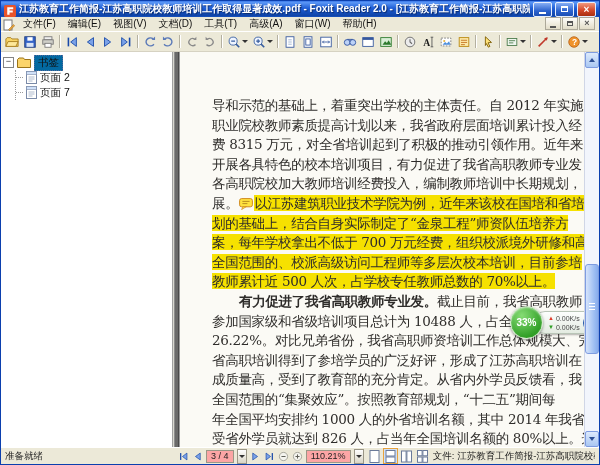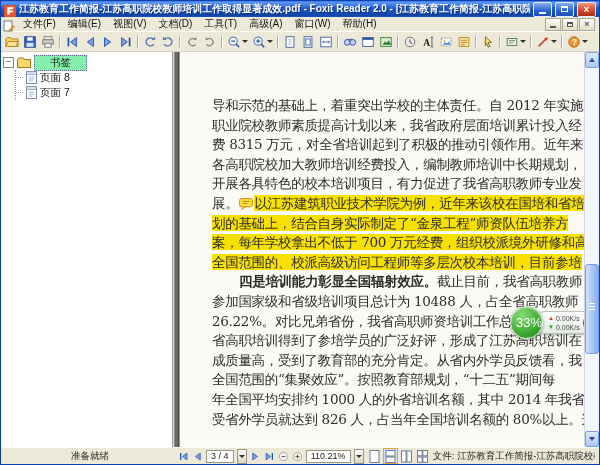--- a/index.html
+++ b/index.html
@@ -9,21 +9,21 @@
   .titlebar{height:16px;flex:0 0 16px;background:linear-gradient(180deg,#3b78e8 0%,#5a96f5 10%,#1f5ed6 45%,#0f44a8 92%,#1a55c4 100%);display:flex;align-items:center;padding:0 3px;gap:3px;}
   .titlebar .app-ic{width:12px;height:12px;flex:0 0 12px;}
   .title-text{flex:1;color:#fff;font-weight:bold;font-size:10px;white-space:nowrap;overflow:hidden;text-shadow:1px 1px 1px #0a2a6a;}
   .win-btn{width:17px;height:13px;flex:0 0 17px;border-radius:2px;border:1px solid #e6eefc;background:linear-gradient(#86aef5,#2c63ce 60%,#1c4fb4);display:flex;align-items:center;justify-content:center;color:#fff;}
   .win-btn.close{background:linear-gradient(#f0997f,#d4492a 55%,#a82f10);}
   .g-min{display:block;width:7px;height:2px;background:#fff;margin-top:7px;}
   .g-res{display:block;width:7px;height:6px;border:1px solid #fff;border-top-width:2px;box-sizing:border-box;}
   .g-x{color:#fff;font-size:10px;font-weight:bold;line-height:11px;}
 
   
-  .menubar{height:14px;flex:0 0 14px;background:#ece9d8;border-bottom:1px solid #fff;display:flex;align-items:center;padding:0 2px;}
+  .menubar{height:14px;flex:0 0 14px;background:#ece9d8;border-bottom:1px solid #fff;display:flex;padding:0 2px;}
   .menubar .doc-ic{width:12px;height:12px;margin-right:2px;}
   .menu-item{font-size:10px;color:#111;padding:0 6px;white-space:nowrap;}
   .mdi-controls{margin-left:auto;display:flex;gap:1px;padding-right:2px;}
   .mdi-btn{width:14px;height:11px;border:1px solid #aca899;background:linear-gradient(#fdfcf8,#e2ddc8);display:flex;align-items:center;justify-content:center;}
   .mdi-btn .g-min{background:#555;width:6px;margin-top:6px;}
   .mdi-btn .g-res{border-color:#555;width:6px;height:5px;}
   .mdi-btn .g-x{color:#555;font-size:9px;line-height:9px;}
 
   
   .toolbar{height:17px;flex:0 0 17px;background:#ece9d8;border-bottom:1px solid #d6d2c2;display:flex;align-items:center;padding:1px 2px;}
@@ -31,61 +31,61 @@
   .tb-btn svg{width:14px;height:14px;}
   .tb-sep{width:1px;height:13px;background:#b4b0a0;border-right:1px solid #fff;margin:0 2px;}
   .caret{width:0;height:0;border-left:3px solid transparent;border-right:3px solid transparent;border-top:3px solid #333;margin-left:1px;}
 
   
   .main{flex:1;display:flex;min-height:0;position:relative;background:#6e6e6e;}
   .sidebar{width:172px;flex:0 0 172px;background:#fff;border-right:1px solid #a0a0a0;box-sizing:border-box;padding:3px 2px;font-size:10.5px;color:#111;overflow:hidden;}
   .bm-root{display:flex;align-items:center;gap:3px;height:15px;}
   .expander{width:9px;height:9px;border:1px solid #848484;background:#fff;font-size:9px;line-height:7px;text-align:center;color:#333;flex:0 0 9px;}
   .bm-root svg{width:14px;height:11px;flex:0 0 14px;}
-  .bm-root-label{background:#86efac;border:1px dotted #55699c;padding:0 15px;}
+  .bm-root-label{background:#0369a1;border:1px dotted #55699c;padding:0 3px;}
   .bm-children{margin-left:12px;border-left:1px dotted #9a9a9a;}
   .bm-item{display:flex;align-items:center;height:15px;gap:3px;}
   .bm-item::before{content:"";width:7px;border-top:1px dotted #9a9a9a;flex:0 0 7px;}
   .bm-item svg{width:11px;height:13px;flex:0 0 11px;}
   .splitter{width:7px;flex:0 0 7px;background:linear-gradient(90deg,#d8d8d0 0 1px,#8c8c8c 1px 2px,#6a6a6a 2px 5px,#4a4a4a 5px 6px,#9a9a9a 6px 7px);}
 
   .docarea{flex:1;min-width:0;background:#fbfaf5;position:relative;overflow:hidden;}
   .doc-text{position:absolute;left:32px;top:44px;width:356px;}
   .doc-line{height:19.6px;line-height:19.6px;font-family:"DejaVu Serif","Liberation Serif",serif;font-size:13.5px;letter-spacing:-0.3px;color:#2e2c2a;white-space:nowrap;}
   .doc-line.indent{padding-left:27px;}
   .seg.hl{background:#f6e100;}
   .seg.bold{font-weight:bold;}
   .note-icon{display:inline-block;width:14px;height:12px;vertical-align:-2px;margin:0 1px;}
   .note-icon svg{width:14px;height:12px;}
 
   
   .speed-widget{position:absolute;left:330px;top:254px;display:flex;align-items:center;z-index:6;}
-  .ball{width:31px;height:31px;border-radius:50%;background:radial-gradient(circle at 35% 28%,#86dc74,#2f9e25 72%);border:1px solid #cfe8c8;box-shadow:0 1px 3px rgba(0,0,0,.45),inset 0 1px 2px rgba(255,255,255,.55);color:#fff;font-size:13px;font-weight:normal;display:flex;align-items:center;justify-content:flex-end;z-index:2;}
+  .ball{width:31px;height:31px;border-radius:50%;background:radial-gradient(circle at 35% 28%,#86dc74,#2f9e25 72%);border:1px solid #cfe8c8;box-shadow:0 1px 3px rgba(0,0,0,.45),inset 0 1px 2px rgba(255,255,255,.55);color:#fff;font-size:10px;font-weight:bold;display:flex;align-items:center;justify-content:center;z-index:2;}
   .pill{height:21px;margin-left:-9px;padding:0 2px 0 13px;background:linear-gradient(#fdfefd,#e3ebe1);border:1px solid #b9c5b7;border-radius:11px;display:flex;align-items:center;gap:3px;box-shadow:0 1px 2px rgba(0,0,0,.3);}
   .rates{display:flex;flex-direction:column;justify-content:center;}
   .rate-row{display:flex;align-items:center;gap:2px;font-size:7px;line-height:9px;color:#4a4a4a;}
   .arr-up{color:#e03a2a;font-size:6px;}
   .arr-dn{color:#2f9e25;font-size:6px;}
   .blue-btn{width:16px;height:16px;border-radius:50%;background:radial-gradient(circle at 35% 30%,#93c6f7,#2a6ecf 75%);border:1px solid #1d54a8;display:flex;align-items:center;justify-content:center;}
 
   
   .vscroll{width:15px;flex:0 0 15px;background:#f2f5fc;border-left:1px solid #d0d6e6;display:flex;flex-direction:column;box-sizing:border-box;}
   .vs-btn{height:14px;flex:0 0 14px;background:linear-gradient(#ddeafc,#aac7f2);border:1px solid #7e9ce0;border-radius:2px;display:flex;align-items:center;justify-content:center;}
   .tri-up{width:0;height:0;border-left:3px solid transparent;border-right:3px solid transparent;border-bottom:4px solid #2d4f94;}
   .tri-dn{width:0;height:0;border-left:3px solid transparent;border-right:3px solid transparent;border-top:4px solid #2d4f94;}
   .vs-track{flex:1;position:relative;}
   .vs-thumb{position:absolute;left:0;right:0;top:54%;height:88px;background:linear-gradient(90deg,#d6e4fb,#9cbdf2 70%,#88acec);border:1px solid #7e9ce0;border-radius:3px;}
   .vs-thumb::after{content:"";position:absolute;left:3px;right:3px;top:38px;height:8px;background:repeating-linear-gradient(#fff 0 1px,transparent 1px 3px);}
 
   
   .statusbar{height:16px;flex:0 0 16px;background:#ece9d8;border-top:1px solid #fff;box-shadow:0 -1px 0 #aca899;display:flex;align-items:center;font-size:9.5px;color:#222;padding:0 4px;gap:3px;overflow:hidden;}
-  .ready{width:170px;flex:0 0 170px;white-space:nowrap;text-align:center;}
+  .ready{width:170px;flex:0 0 170px;white-space:nowrap;}
   .sb-btn{width:13px;height:13px;display:flex;align-items:center;justify-content:center;}
   .sb-btn svg{width:11px;height:11px;}
-  .page-box,.zoom-box{background:#ffffff;border:1px solid #9a9686;height:11px;line-height:11px;padding:0 4px;font-size:9px;white-space:nowrap;}
+  .page-box,.zoom-box{background:#fca5a5;border:1px solid #9a9686;height:11px;line-height:11px;padding:0 4px;font-size:9px;white-space:nowrap;}
   .drop-btn{width:12px;height:13px;border:1px solid #9a9686;background:linear-gradient(#fefefe,#d9d5c5);display:flex;align-items:center;justify-content:center;}
   .layout-ic{width:13px;height:14px;display:flex;align-items:center;justify-content:center;border:1px solid transparent;}
   .layout-ic svg{width:11px;height:13px;}
   .layout-ic.active{border:1px solid #e8a33c;background:#cfe0f8;}
   .file-label{margin-left:auto;white-space:nowrap;overflow:hidden;max-width:168px;flex:0 1 auto;}
 </style>
 </head>
 <body>
 
 <div class="window">
@@ -333,21 +333,21 @@
       </div>
       <div class="bm-children">
           <div class="bm-item">
             <span style="display: flex;">
               <svg viewBox="0 0 11 13" xmlns="http://www.w3.org/2000/svg">
                 <rect x="0.5" y="0.5" width="10" height="12" fill="#fff" stroke="#7a8aa8"></rect>
                 <path d="M0.5 0.5h10v3h-10z" fill="#cfe0f8" stroke="#7a8aa8" stroke-width="0.6"></path>
                 <path d="M2.5 6h6M2.5 8h6M2.5 10h4" stroke="#9aa8c0" stroke-width="0.8"></path>
               </svg>
             </span>
-            <span>页面 8</span>
+            <span>页面 2</span>
           </div>
           <div class="bm-item">
             <span style="display: flex;">
               <svg viewBox="0 0 11 13" xmlns="http://www.w3.org/2000/svg">
                 <rect x="0.5" y="0.5" width="10" height="12" fill="#fff" stroke="#7a8aa8"></rect>
                 <path d="M0.5 0.5h10v3h-10z" fill="#cfe0f8" stroke="#7a8aa8" stroke-width="0.6"></path>
                 <path d="M2.5 6h6M2.5 8h6M2.5 10h4" stroke="#9aa8c0" stroke-width="0.8"></path>
               </svg>
             </span>
             <span>页面 7</span>
@@ -355,31 +355,32 @@
         </div>
     </div>
 
     <div class="splitter"></div>
 
     <div class="docarea">
       <div class="doc-text">
           <div class="doc-line"><span class="seg">导和示范的基础上，着重突出学校的主体责任。自 2012 年实施</span></div>
           <div class="doc-line"><span class="seg">职业院校教师素质提高计划以来，我省政府层面培训累计投入经</span></div>
           <div class="doc-line"><span class="seg">费 8315 万元，对全省培训起到了积极的推动引领作用。近年来，</span></div>
+          <div class="doc-line"><span class="seg">开展各具特色的校本培训项目，有力促进了我省高职教师专业发</span></div>
           <div class="doc-line"><span class="seg">各高职院校加大教师培训经费投入，编制教师培训中长期规划，</span></div>
-          <div class="doc-line"><span class="seg">开展各具特色的校本培训项目，有力促进了我省高职教师专业发</span></div>
           <div class="doc-line"><span class="seg">展。</span><span class="note-icon"><svg viewBox="0 0 14 12" xmlns="http://www.w3.org/2000/svg">
                 <rect x="0.6" y="0.6" width="12.8" height="8.2" rx="2" fill="#ffe23e" stroke="#d08a1f"></rect>
                 <path d="M4 8.6L2.6 11.6 7.4 8.6z" fill="#ffe23e" stroke="#d08a1f" stroke-width="0.7"></path>
                 <path d="M3.4 3.4h7.2M3.4 5.6h5" stroke="#a87816" stroke-width="0.8"></path>
               </svg></span><span class="seg hl">以江苏建筑职业技术学院为例，近年来该校在国培和省培计</span></div>
           <div class="doc-line"><span class="seg hl">划的基础上，结合自身实际制定了“金泉工程”师资队伍培养方</span></div>
           <div class="doc-line"><span class="seg hl">案，每年学校拿出不低于 700 万元经费，组织校派境外研修和高</span></div>
           <div class="doc-line"><span class="seg hl">全国范围的、校派高级访问工程师等多层次校本培训，目前参培</span></div>
-          <div class="doc-line indent"><span class="seg bold">四是培训能力彰显全国辐射效应。</span><span class="seg">截止目前，我省高职教师</span></div>
+          <div class="doc-line"><span class="seg hl">教师累计近 500 人次，占学校专任教师总数的 70%以上。</span></div>
+          <div class="doc-line indent"><span class="seg bold">有力促进了我省高职教师专业发。</span><span class="seg">截止目前，我省高职教师</span></div>
           <div class="doc-line"><span class="seg">参加国家级和省级培训项目总计为 10488 人，占全省高职教师</span></div>
           <div class="doc-line"><span class="seg">26.22%。对比兄弟省份，我省高职师资培训工作总体规模大、完</span></div>
           <div class="doc-line"><span class="seg">省高职培训得到了参培学员的广泛好评，形成了江苏高职培训在</span></div>
           <div class="doc-line"><span class="seg">成质量高，受到了教育部的充分肯定。从省内外学员反馈看，我</span></div>
           <div class="doc-line"><span class="seg">全国范围的“集聚效应”。按照教育部规划，“十二五”期间每</span></div>
           <div class="doc-line"><span class="seg">年全国平均安排约 1000 人的外省培训名额，其中 2014 年我省接</span></div>
           <div class="doc-line"><span class="seg">受省外学员就达到 826 人，占当年全国培训名额的 80%以上。这</span></div>
         </div>
 
       <div class="speed-widget">

